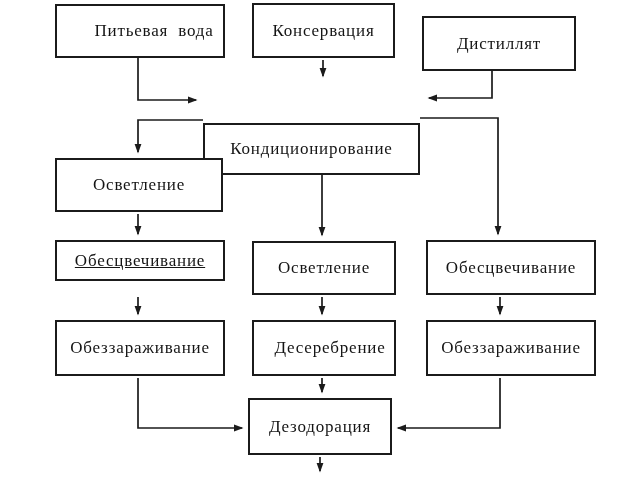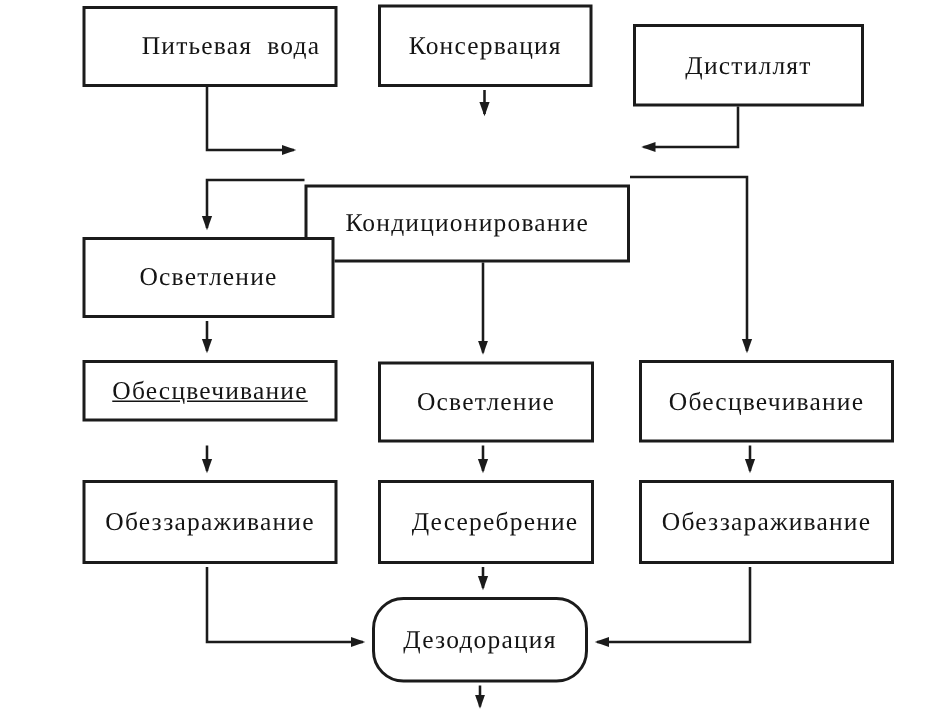--- a/index.html
+++ b/index.html
@@ -42,21 +42,21 @@
   .n-konservatsiya   { left: 252px; top: 3px;   width: 143px; height: 55px; }
   .n-distillyat      { left: 422px; top: 16px;   width: 154px; height: 55px; }
   .n-kondits         { left: 203px; top: 83px;  width: 217px; height: 52px; margin-top: 40px; }
   .n-osvetlenie-l    { left: 55px;  top: 158px; width: 168px; height: 54px; }
   .n-obestsvech      { left: 55px;  top: 240px; width: 170px; height: 41px; text-decoration: underline; }
   .n-osvetlenie-c    { left: 252px; top: 241px; width: 144px; height: 54px; }
   .n-mineral         { left: 426px; top: 240px; width: 170px; height: 55px; }
   .n-obezzar-l       { left: 55px;  top: 320px; width: 170px; height: 56px; }
   .n-deserebrenie    { left: 252px; top: 320px; width: 144px; height: 56px; padding-left: 12px; }
   .n-obezzar-r       { left: 426px; top: 320px; width: 170px; height: 56px; }
-  .n-dezodoratsiya   { left: 248px; top: 398px; width: 144px; height: 57px; border-radius: 21px; }
+  .n-dezodoratsiya   { left: 248px; top: 398px; width: 144px; height: 57px; }
 </style>
 </head>
 <body>
 
 <div class="stage">
 
   <svg class="arrows" viewBox="0 0 630 480" xmlns="http://www.w3.org/2000/svg">
     <defs>
       <marker id="ah" viewBox="0 0 10 10" refX="8" refY="5" markerWidth="10" markerHeight="10" markerUnits="userSpaceOnUse" orient="auto">
         <path d="M0,1.6 L9.5,5 L0,8.4 Z" fill="#1b1b1b"></path>

